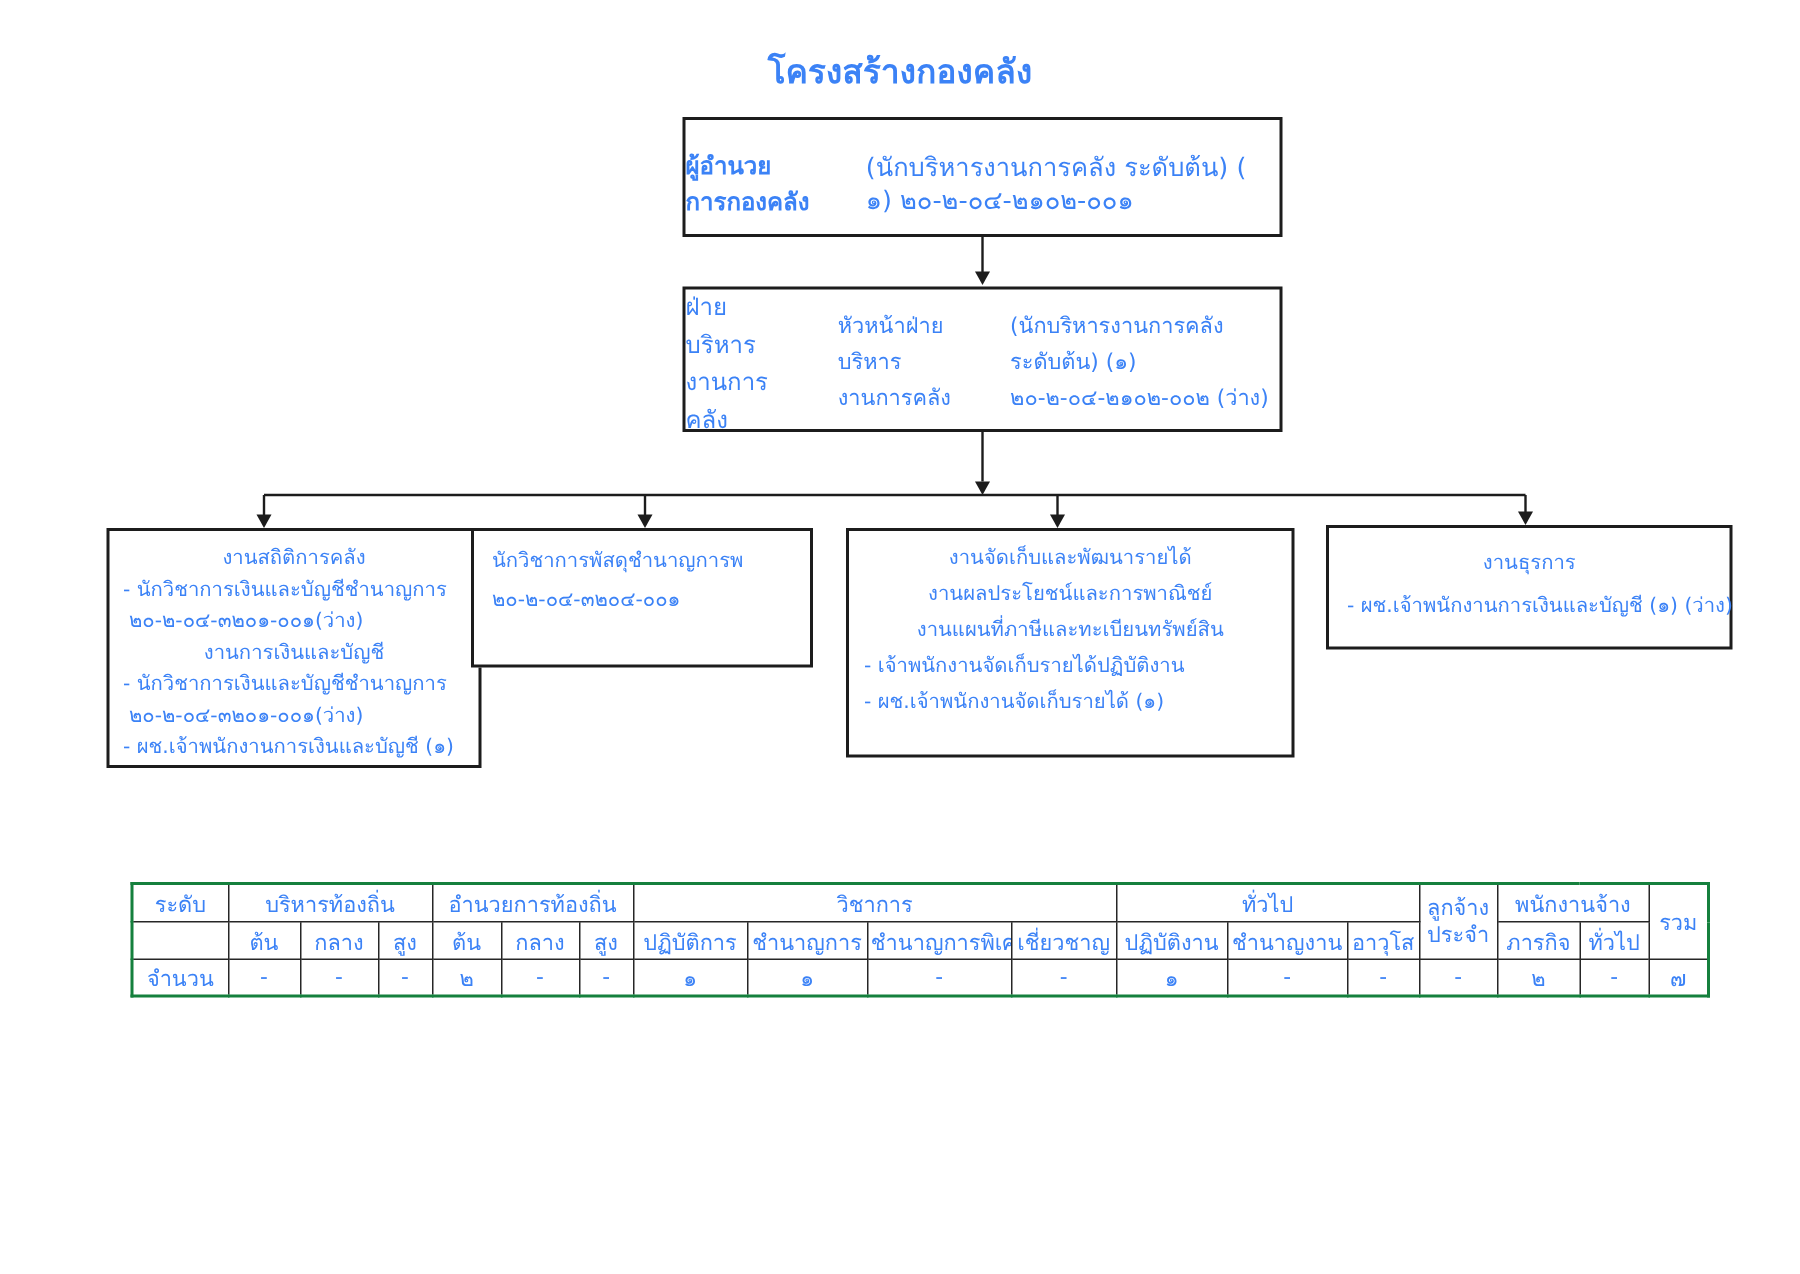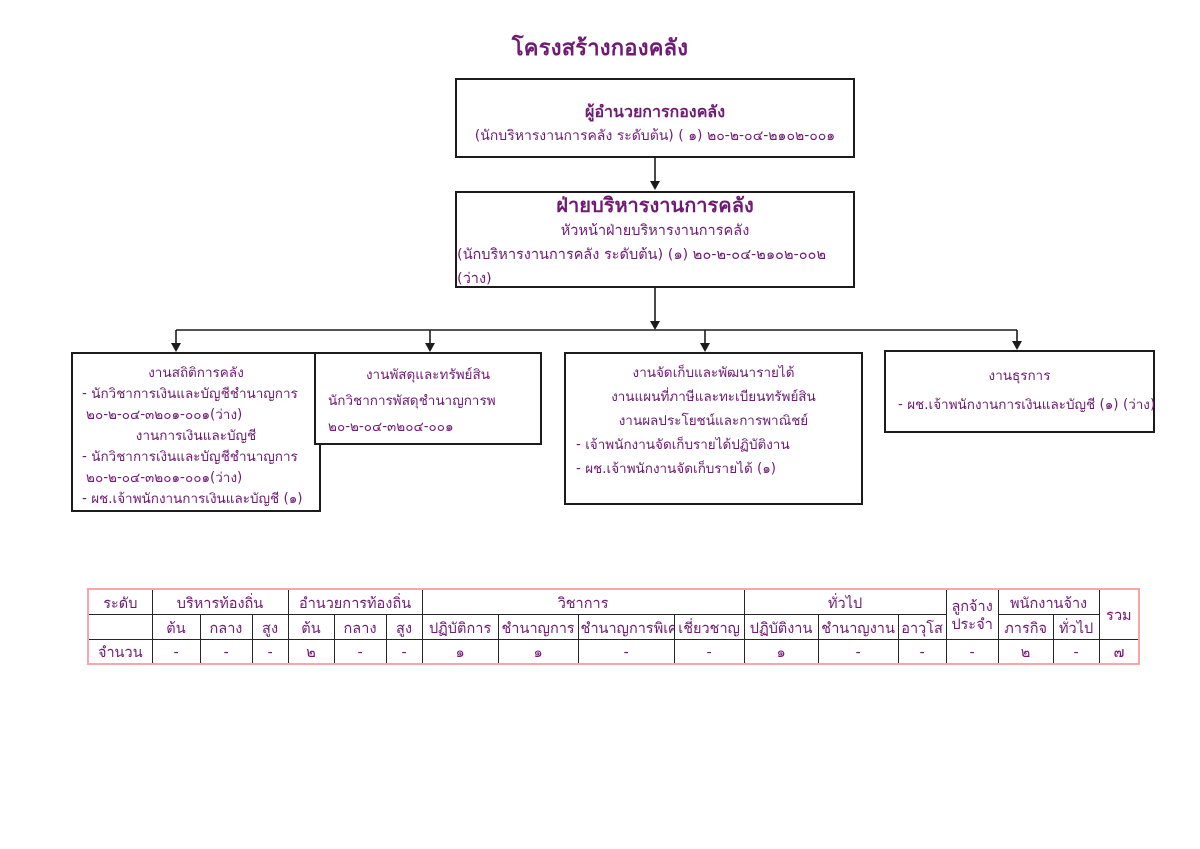--- a/index.html
+++ b/index.html
@@ -1,33 +1,33 @@
 <!DOCTYPE html>
 <html><head>
 <meta charset="utf-8">
 <style>
   html,body{margin:0;padding:0;background:#fff;}
   #page{
     position:relative;width:1200px;height:849px;background:#ffffff;
     font-family:"DejaVu Sans","Liberation Sans",sans-serif;
-    color:#701a75;overflow:hidden;
+    color:#3b82f6;overflow:hidden;
   }
   .page-title{
     position:absolute;left:0;top:30px;width:1200px;text-align:center;
     font-size:22px;font-weight:bold;letter-spacing:.2px;
   }
   .orgbox{
     position:absolute;border:2px solid #1c1c1c;background:#fff;box-sizing:border-box;
   }
-  .center-col{display:flex;flex-direction:column;justify-content:center;align-items:center;}
+  .center-col{display:flex;flex-direction:row;justify-content:center;align-items:center;gap:32px;}
   #director-box{left:455px;top:78px;width:400px;height:80px;padding-top:10px;}
   #director-box .b-title{font-size:16px;font-weight:bold;line-height:24px;}
-  #director-box .b-sub{font-size:14px;line-height:22px;}
+  #director-box .b-sub{font-size:17px;line-height:22px;}
   #division-box{left:455px;top:191px;width:400px;height:97px;padding-top:4px;}
-  #division-box .b-title{font-size:20px;font-weight:bold;line-height:25px;}
+  #division-box .b-title{font-size:16px;font-weight:normal;line-height:25px;}
   #division-box .b-sub{font-size:14.5px;line-height:24px;}
   .unitbox{position:absolute;border:2px solid #1c1c1c;background:#fff;box-sizing:border-box;font-size:13.5px;}
   .unitbox .ln{white-space:nowrap;}
   .unitbox .c{text-align:center;}
   .unitbox .l{text-align:left;}
   .unitbox .ind{padding-left:4px;}
   #unit-a{left:71px;top:352px;width:250px;height:160px;padding:8px 9px 16px 9px;line-height:21px;}
   #unit-b{left:314px;top:352px;width:228px;height:93px;padding:7px 12px 0 12px;line-height:26px;}
   #unit-c{left:564px;top:352px;width:299px;height:153px;padding:6px 10px 0 10px;line-height:24px;}
   #unit-d{left:884px;top:350px;width:271px;height:83px;padding:9px 12px 0 12px;line-height:29px;}
@@ -36,21 +36,21 @@
   svg.connectors polygon{fill:#1c1c1c;}
   table.staff{
     position:absolute;left:87px;top:588px;width:1051px;
     border-collapse:collapse;table-layout:fixed;
     font-size:14.5px;text-align:center;
   }
   table.staff th,table.staff td{
     border:1px solid #262626;font-weight:normal;padding:0 2px;
     overflow:hidden;white-space:nowrap;
   }
-  table.staff{border:2px solid #fca5a5;}
+  table.staff{border:2px solid #15803d;}
   table.staff tr.hr1 th{height:24px;}
   table.staff tr.hr2 td{height:24px;}
   table.staff tr.vals td{height:23px;}
   .two-line span{display:block;line-height:18px;}
 </style>
 </head>
 <body>
 
 <div id="page">
 
@@ -87,29 +87,28 @@
     <div class="ln c">งานสถิติการคลัง</div>
     <div class="ln l">- นักวิชาการเงินและบัญชีชำนาญการ</div>
     <div class="ln l ind">๒๐-๒-๐๔-๓๒๐๑-๐๐๑(ว่าง)</div>
     <div class="ln c">งานการเงินและบัญชี</div>
     <div class="ln l">- นักวิชาการเงินและบัญชีชำนาญการ</div>
     <div class="ln l ind">๒๐-๒-๐๔-๓๒๐๑-๐๐๑(ว่าง)</div>
     <div class="ln l">- ผช.เจ้าพนักงานการเงินและบัญชี  (๑)</div>
   </div>
 
   <div class="unitbox" id="unit-b">
-    <div class="ln c">งานพัสดุและทรัพย์สิน</div>
     <div class="ln l">นักวิชาการพัสดุชำนาญการพ</div>
     <div class="ln l">๒๐-๒-๐๔-๓๒๐๔-๐๐๑</div>
   </div>
 
   <div class="unitbox" id="unit-c">
     <div class="ln c">งานจัดเก็บและพัฒนารายได้</div>
+    <div class="ln c">งานผลประโยชน์และการพาณิชย์</div>
     <div class="ln c">งานแผนที่ภาษีและทะเบียนทรัพย์สิน</div>
-    <div class="ln c">งานผลประโยชน์และการพาณิชย์</div>
     <div class="ln l">- เจ้าพนักงานจัดเก็บรายได้ปฏิบัติงาน</div>
     <div class="ln l">- ผช.เจ้าพนักงานจัดเก็บรายได้ (๑)</div>
   </div>
 
   <div class="unitbox" id="unit-d">
     <div class="ln c">งานธุรการ</div>
     <div class="ln l">- ผช.เจ้าพนักงานการเงินและบัญชี  (๑) (ว่าง)</div>
   </div>
 
   <table class="staff">

